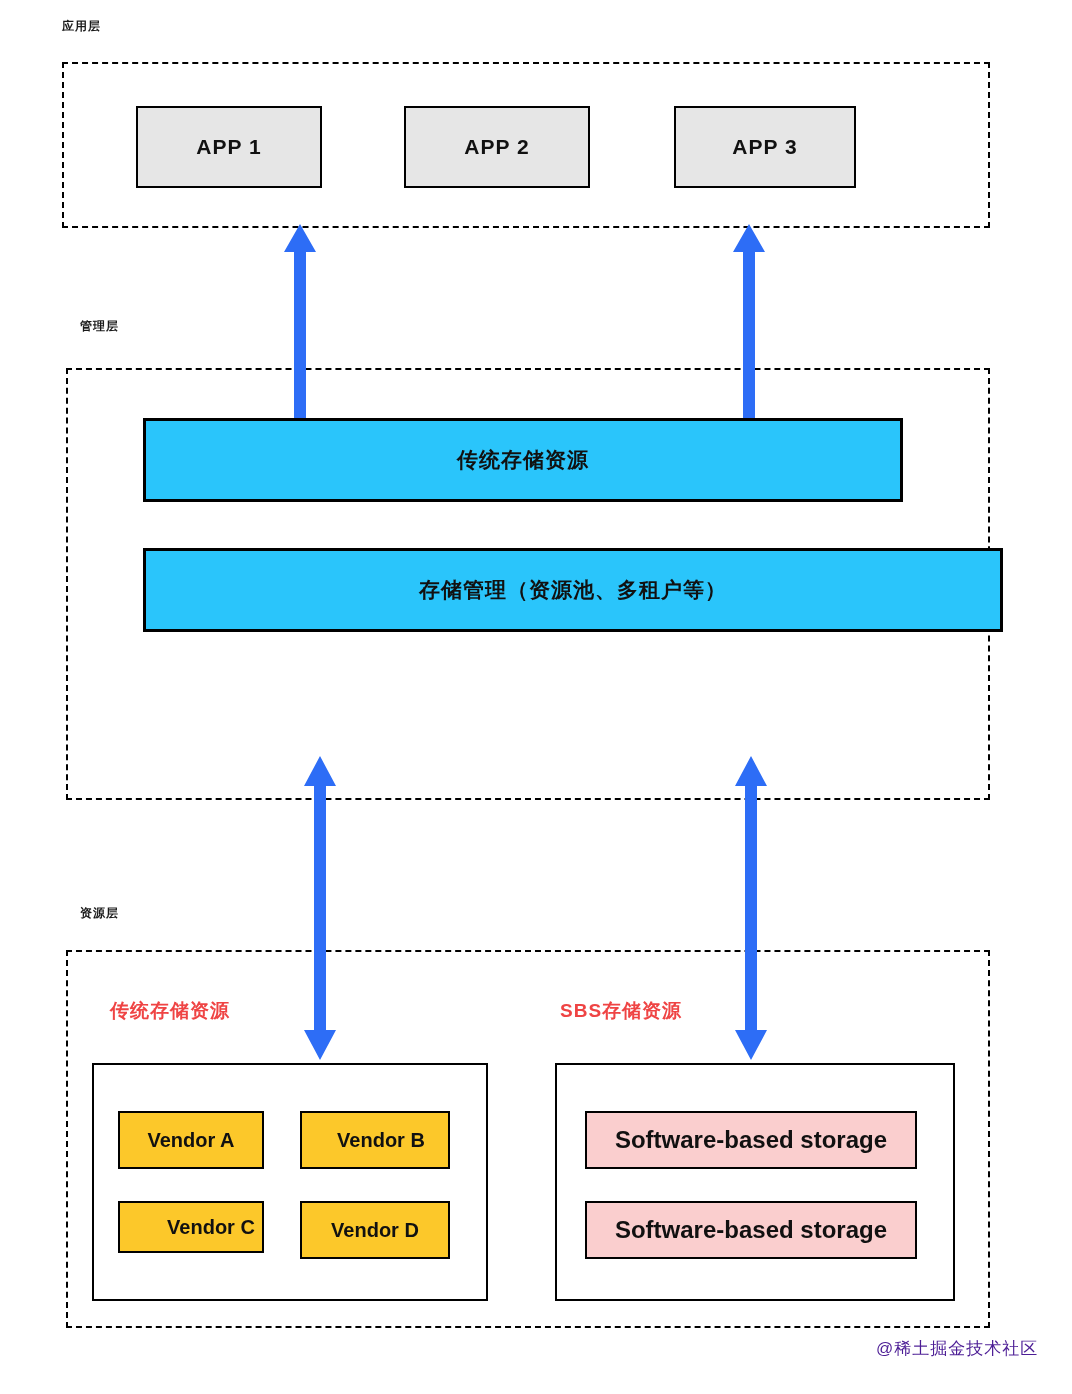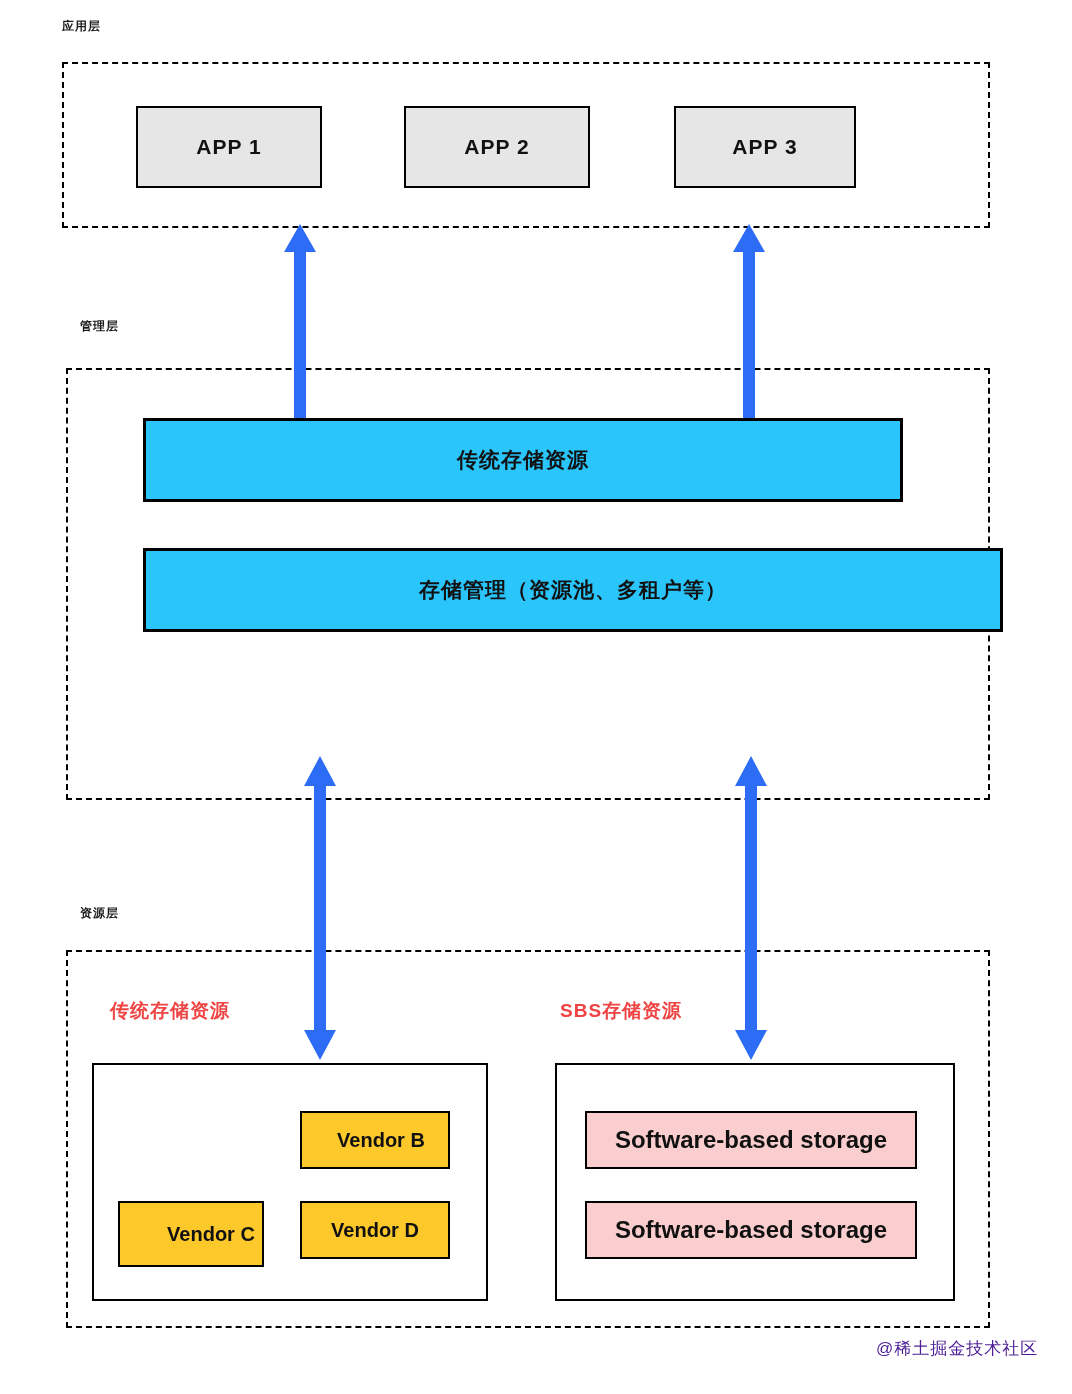--- a/index.html
+++ b/index.html
@@ -148,24 +148,25 @@
 
 
   <div class="layer-label" style="left:80px; top:905px;">资源层</div>
 
   <div class="layer-box" style="left:66px; top:950px; width:924px; height:378px;"></div>
 
   <div class="res-group-label" style="left:110px; top:998px;">传统存储资源</div>
 
   <div class="res-group" style="left:92px; top:1063px; width:396px; height:238px;"></div>
 
+  <div class="vendor-chip" style="left:118px; top:1111px; width:146px; height:58px;">Vendor A</div>
 
   <div class="vendor-chip" style="left:300px; top:1111px; width:150px; height:58px;padding-left:12px;">Vendor B</div>
 
-  <div class="vendor-chip" style="left:118px; top:1201px; width:146px; height:66px;padding-left:40px;">Vendor C</div>
+  <div class="vendor-chip" style="left:118px; top:1201px; width:146px; height:52px;padding-left:40px;">Vendor C</div>
 
   <div class="vendor-chip" style="left:300px; top:1201px; width:150px; height:58px;">Vendor D</div>
 
   <div class="res-group-label" style="left:560px; top:998px;">SBS存储资源</div>
 
   <div class="res-group" style="left:555px; top:1063px; width:400px; height:238px;"></div>
 
   <div class="sbs-chip" style="left:585px; top:1111px; width:332px; height:58px;">Software-based storage</div>
 
   <div class="sbs-chip" style="left:585px; top:1201px; width:332px; height:58px;">Software-based storage</div>

